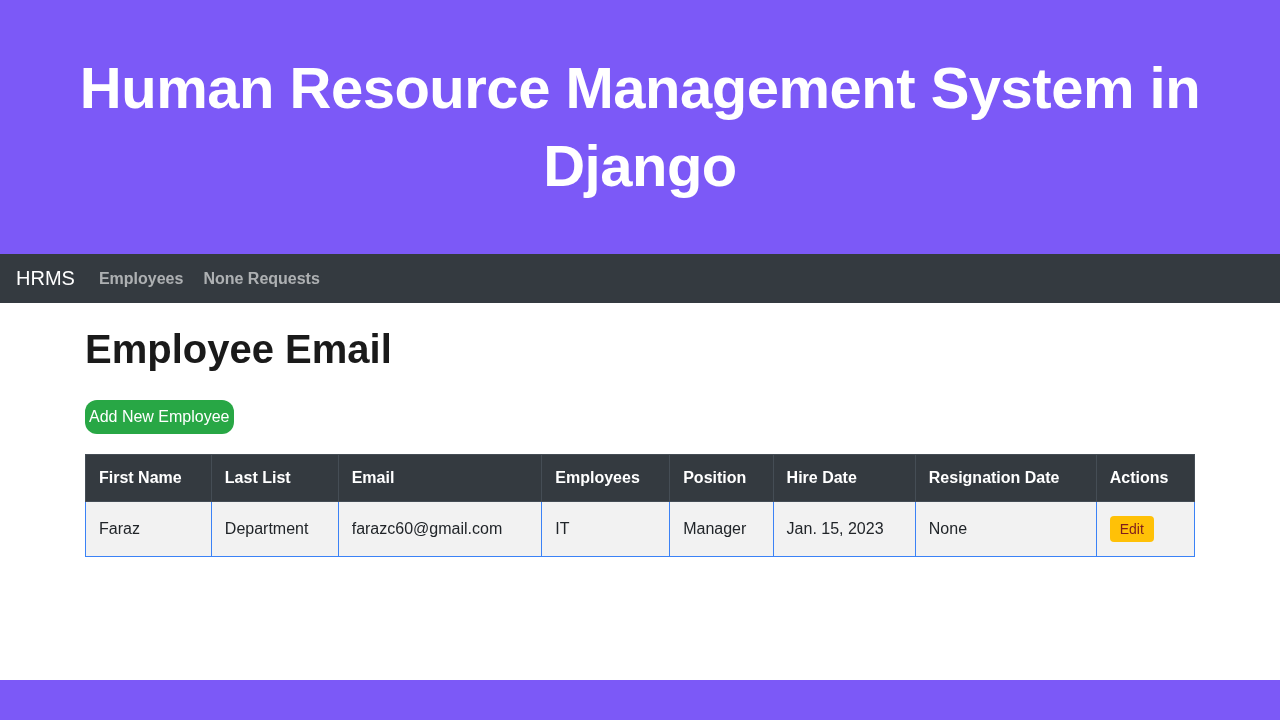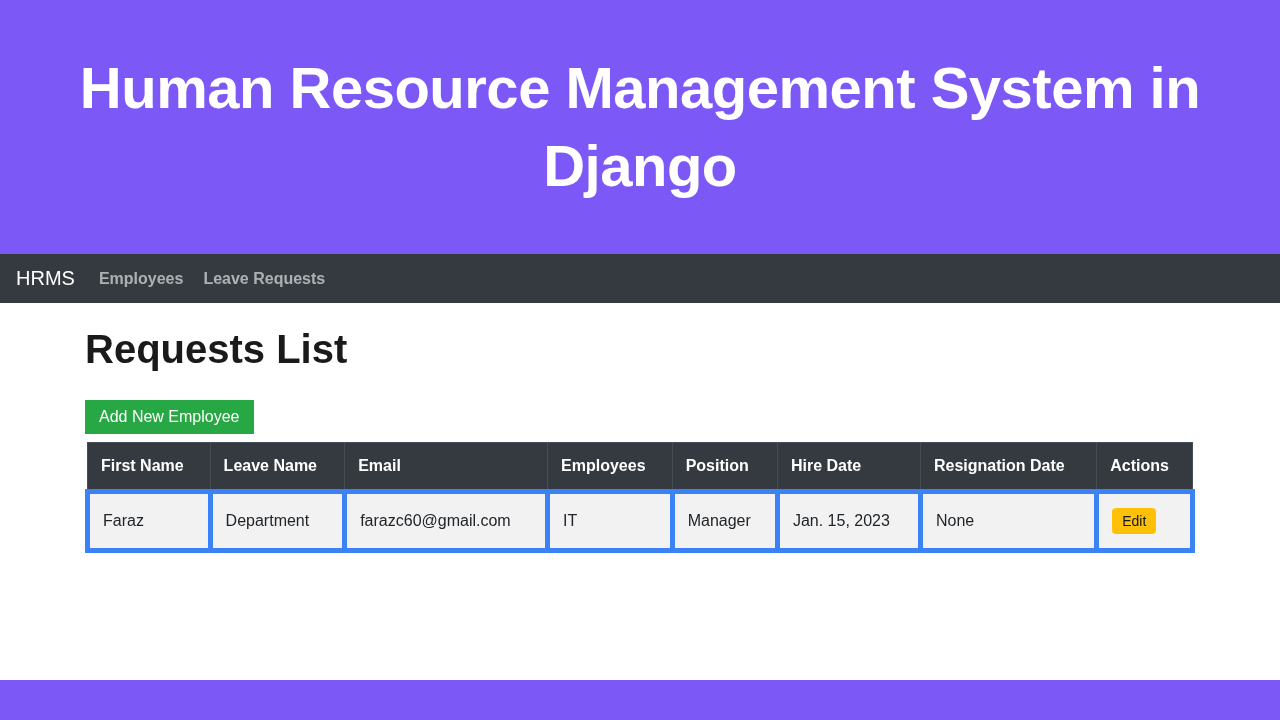--- a/index.html
+++ b/index.html
@@ -59,52 +59,52 @@
     font-weight: 600;
     color: #1a1a1a;
     margin-bottom: 28px;
   }
 
   .btn-success {
     display: inline-block;
     background: #28a745;
     color: #fff;
     border: none;
-    padding: 8px 14px;
+    padding: 8px 4px;
     font-size: 16px;
-    border-radius: 0;
+    border-radius: 12px;
     cursor: pointer;
-    margin-bottom: 8px;
+    margin-bottom: 20px;
   }
 
   table.emp {
     width: 100%;
     border-collapse: collapse;
     font-size: 16px;
   }
   table.emp thead th {
     background: #343a40;
     color: #fff;
     text-align: left;
     font-weight: 600;
     padding: 14px 13px;
     border: 1px solid #454d55;
   }
   table.emp tbody td {
     padding: 14px 13px;
-    border: 5px solid #3b82f6;
+    border: 1px solid #3b82f6;
     color: #212529;
     vertical-align: middle;
   }
   table.emp tbody tr:nth-child(odd) td { background: #f2f2f2; }
   table.emp tbody tr:nth-child(even) td { background: #fff; }
 
   .btn-warning {
     background: #ffc107;
-    color: #0f172a;
+    color: #7f1d1d;
     border: none;
     padding: 5px 10px;
     font-size: 14px;
     border-radius: 4px;
     cursor: pointer;
   }
 
   .footer-bar {
     height: 40px;
     background: #7c59f7;
@@ -114,33 +114,33 @@
 </head>
 <body>
 
 <div class="hero">
   <h1>Human Resource Management System in Django</h1>
 </div>
 
 <nav class="navbar">
   <span class="brand">HRMS</span>
   <span class="nav-link">Employees</span>
-  <span class="nav-link">Leave Requests</span>
+  <span class="nav-link">None Requests</span>
 </nav>
 
 <div class="content">
   <div class="container">
-    <h2 class="page-title">Requests List</h2>
+    <h2 class="page-title">Employee Email</h2>
     <button class="btn-success">Add New Employee</button>
 
     <table class="emp">
       <thead>
         <tr>
           <th>First Name</th>
-          <th>Leave Name</th>
+          <th>Last List</th>
           <th>Email</th>
           <th>Employees</th>
           <th>Position</th>
           <th>Hire Date</th>
           <th>Resignation Date</th>
           <th>Actions</th>
         </tr>
       </thead>
       <tbody>
         <tr>

